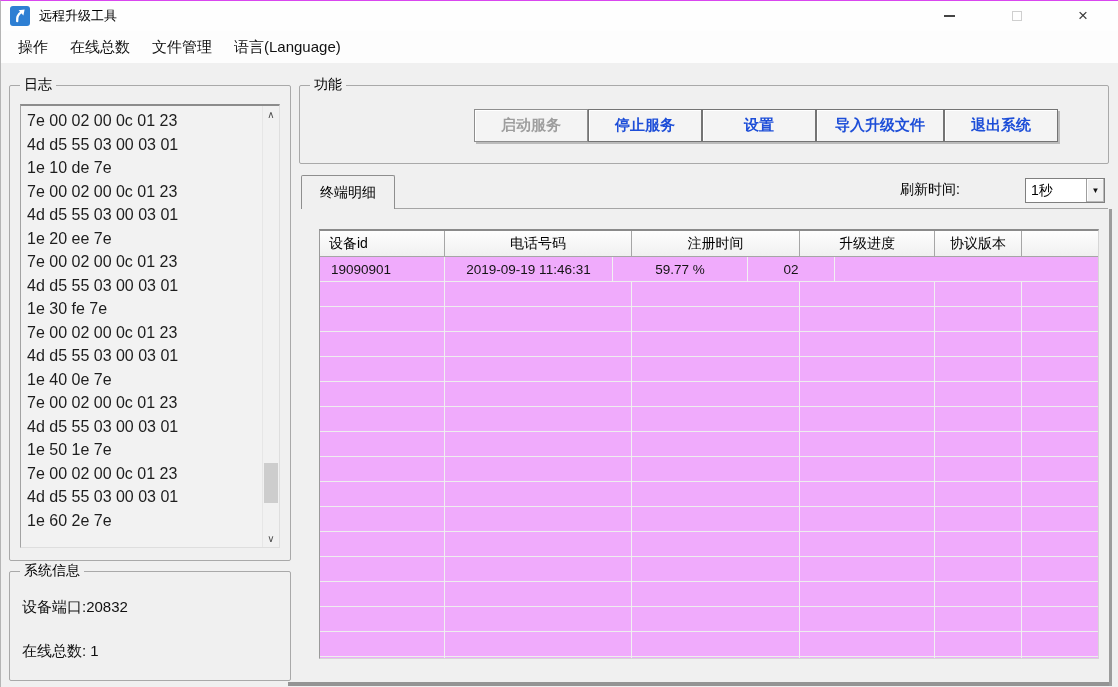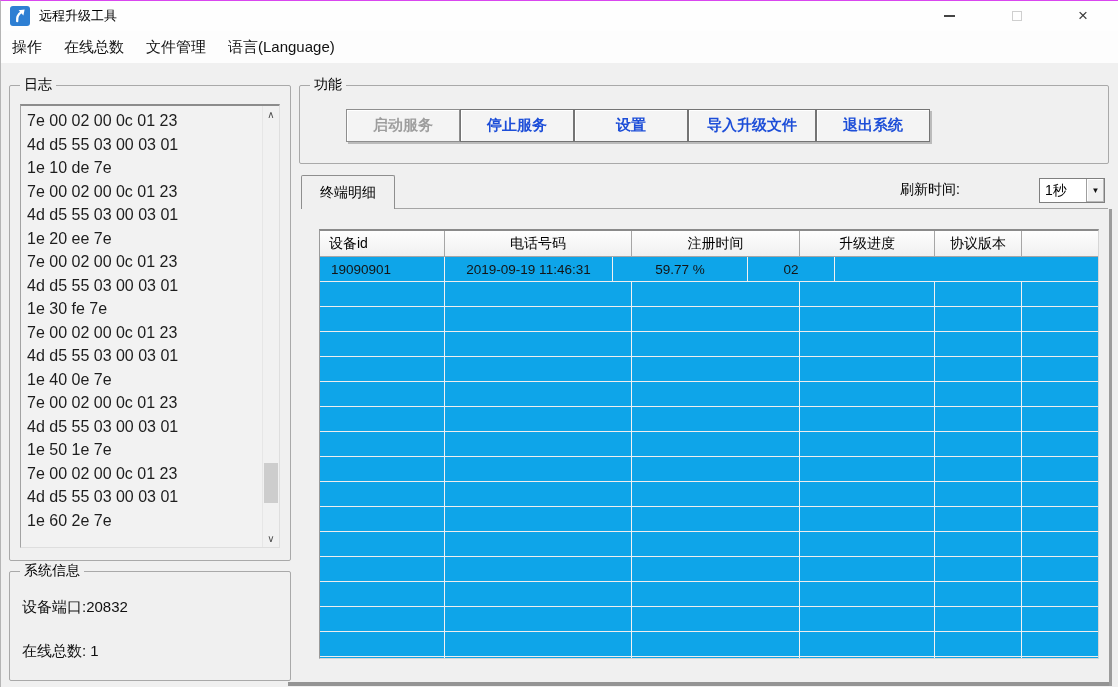--- a/index.html
+++ b/index.html
@@ -16,21 +16,21 @@
   }
   .app-icon svg { position:absolute; inset:0; }
   .win-title { position:absolute; left:38px; top:0; height:30px; line-height:30px; font-size:13px; color:#000; }
   .win-btn { position:absolute; top:0; height:30px; display:flex; align-items:center; justify-content:center; color:#333; }
   .btn-min { right:156px; width:26px; }
   .btn-min .dash { width:11px; height:2px; background:#444; }
   .btn-max { right:88px; width:26px; }
   .btn-max .box { width:10px; height:10px; border:1px solid #cfcfcf; background:transparent; }
   .btn-close { right:22px; width:26px; font-size:17px; color:#3c3c3c; }
   
-  .menubar { position:absolute; top:30px; left:0; right:0; height:32px; background:#fdfdfd; display:flex; align-items:center; padding-left:0; }
+  .menubar { position:absolute; top:30px; left:0; right:0; height:32px; background:#fdfdfd; display:flex; align-items:center; padding-left:6px; }
   .menu-item { padding:0 11px; font-size:15px; color:#111; height:32px; line-height:32px; cursor:default; }
   
   .groupbox { position:absolute; border:1px solid #a9a9a9; border-radius:2px; }
   .grp-label { position:absolute; top:-10px; left:10px; background:#f0f0f0; padding:0 4px; font-size:14px; color:#000; }
   
   .grp-log { left:8px; top:84px; width:282px; height:476px; }
   .log-box {
     position:absolute; left:10px; top:18px; right:10px; bottom:12px;
     background:#f2f2f2; display:flex;
     border-top:2px solid #8c8c8c; border-left:1px solid #a3a3a3;
@@ -45,51 +45,51 @@
   .sb-up { top:0; }
   .sb-down { bottom:0; }
   .sb-thumb { position:absolute; left:1px; width:14px; top:357px; height:40px; background:#cdcdcd; }
   
   .grp-sys { left:8px; top:570px; width:282px; height:110px; }
   .sys-line { position:absolute; left:12px; font-size:15px; color:#101010; }
   .sys-line.l1 { top:26px; }
   .sys-line.l2 { top:70px; }
   
   .grp-func { left:298px; top:84px; width:810px; height:79px; }
-  .func-row { position:absolute; left:46px; right:50px; top:23px; height:33px; display:flex; justify-content:flex-start; }
+  .func-row { position:absolute; left:46px; right:50px; top:23px; height:33px; display:flex; justify-content:flex-end; }
   .btn {
     height:33px; background:#f4f4f4; border:1px solid #747474;
     box-shadow: inset 1px 1px 0 #ffffff, 2px 2px 0 rgba(90,90,90,0.35);
     font-family:"Liberation Sans", sans-serif; font-size:15px; font-weight:600; color:#1d4ed8;
     display:flex; align-items:center; justify-content:center; cursor:default;
   }
   .btn.w1 { width:114px; } .btn.w2 { width:128px; }
   .btn.disabled { color:#9e9e9e; border-color:#8e8e8e; }
   
   .tab {
     position:absolute; left:300px; top:174px; width:94px; height:34px;
     background:#f0f0f0; border:1px solid #8e8e8e; border-bottom:none;
     border-radius:2px 2px 0 0; font-size:14px; color:#000;
     display:flex; align-items:center; justify-content:center;
   }
   .tab-line { position:absolute; left:394px; top:207px; right:10px; height:1px; background:#a5a5a5; }
   .refresh-label { position:absolute; right:158px; top:180px; font-size:14px; color:#000; }
   .combo {
-    position:absolute; right:13px; top:177px; width:66px; height:25px;
+    position:absolute; right:13px; top:177px; width:80px; height:25px;
     background:#fff; border:1px solid #7f7f7f; display:flex;
   }
   .combo-value { flex:1; font-size:14px; line-height:23px; padding-left:5px; color:#000; }
   .combo-btn {
     width:18px; background:#f1f1f1; border-left:1px solid #9f9f9f;
     display:flex; align-items:center; justify-content:center;
     font-size:8px; color:#111; box-shadow: inset -1px -1px 0 #b9b9b9, inset 1px 1px 0 #fff;
   }
   
   .table {
-    position:absolute; left:318px; top:228px; width:780px; height:430px; background:#0ea5e9;
+    position:absolute; left:318px; top:228px; width:780px; height:430px; background:#f0abfc;
     border-top:2px solid #8a8a8a; border-left:1px solid #9a9a9a;
     border-right:1px solid #d6d6d6; border-bottom:1px solid #d6d6d6;
     overflow:hidden;
   }
   .trow { display:flex; width:100%; }
   .thead { height:26px; }
   .th {
     background:linear-gradient(#fefefe,#f0f0f0);
     border-right:1px solid #a6a6a6; border-bottom:1px solid #a6a6a6;
     font-size:14px; color:#000; display:flex; align-items:center; justify-content:center;

